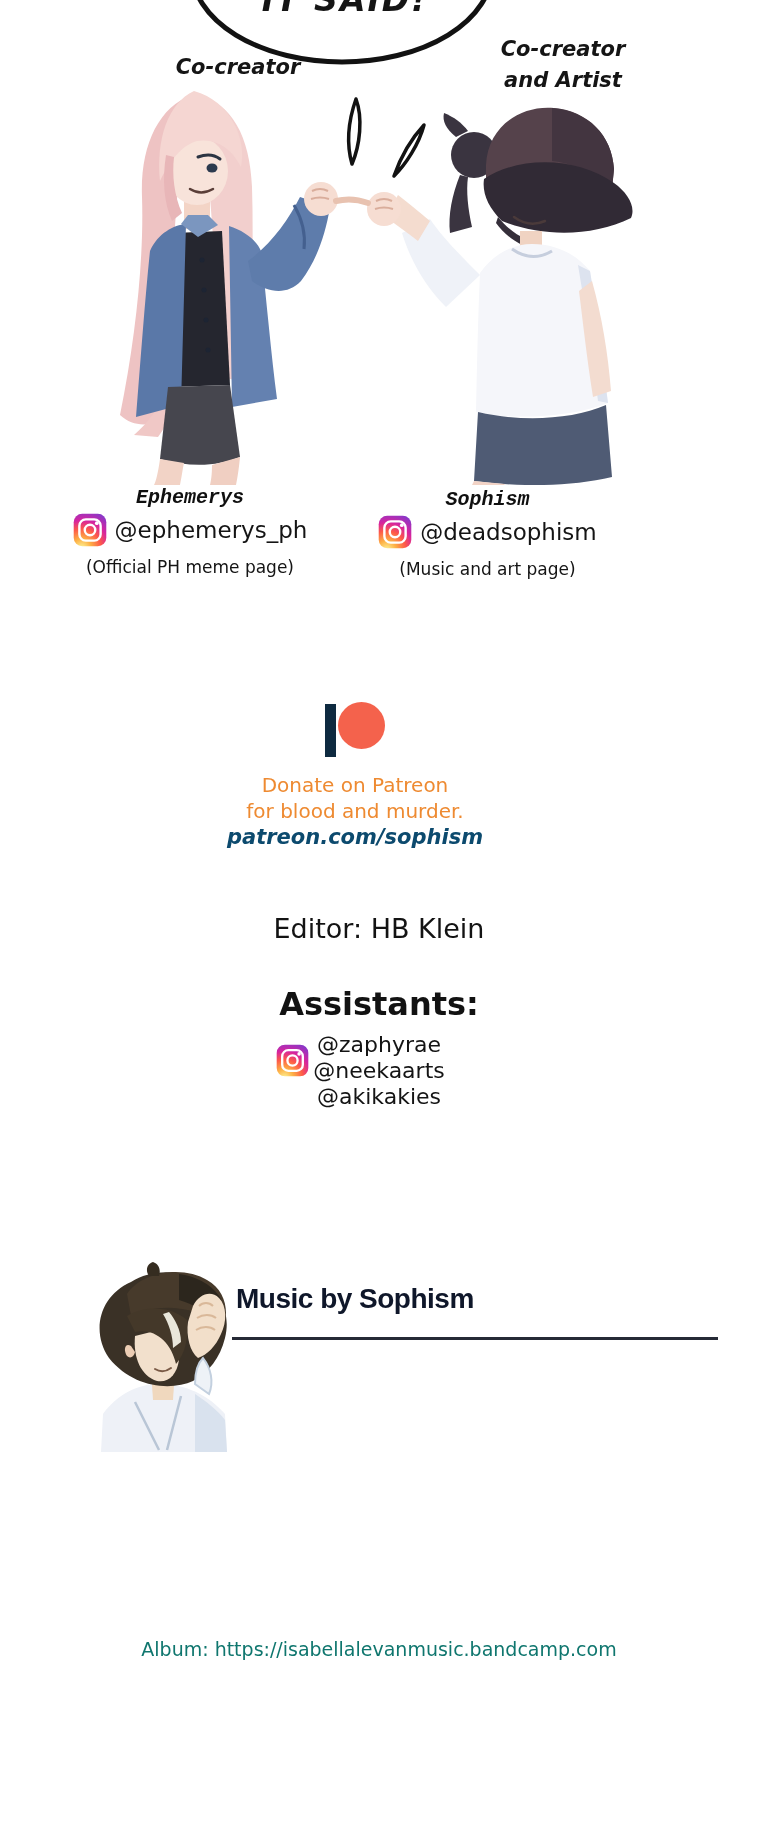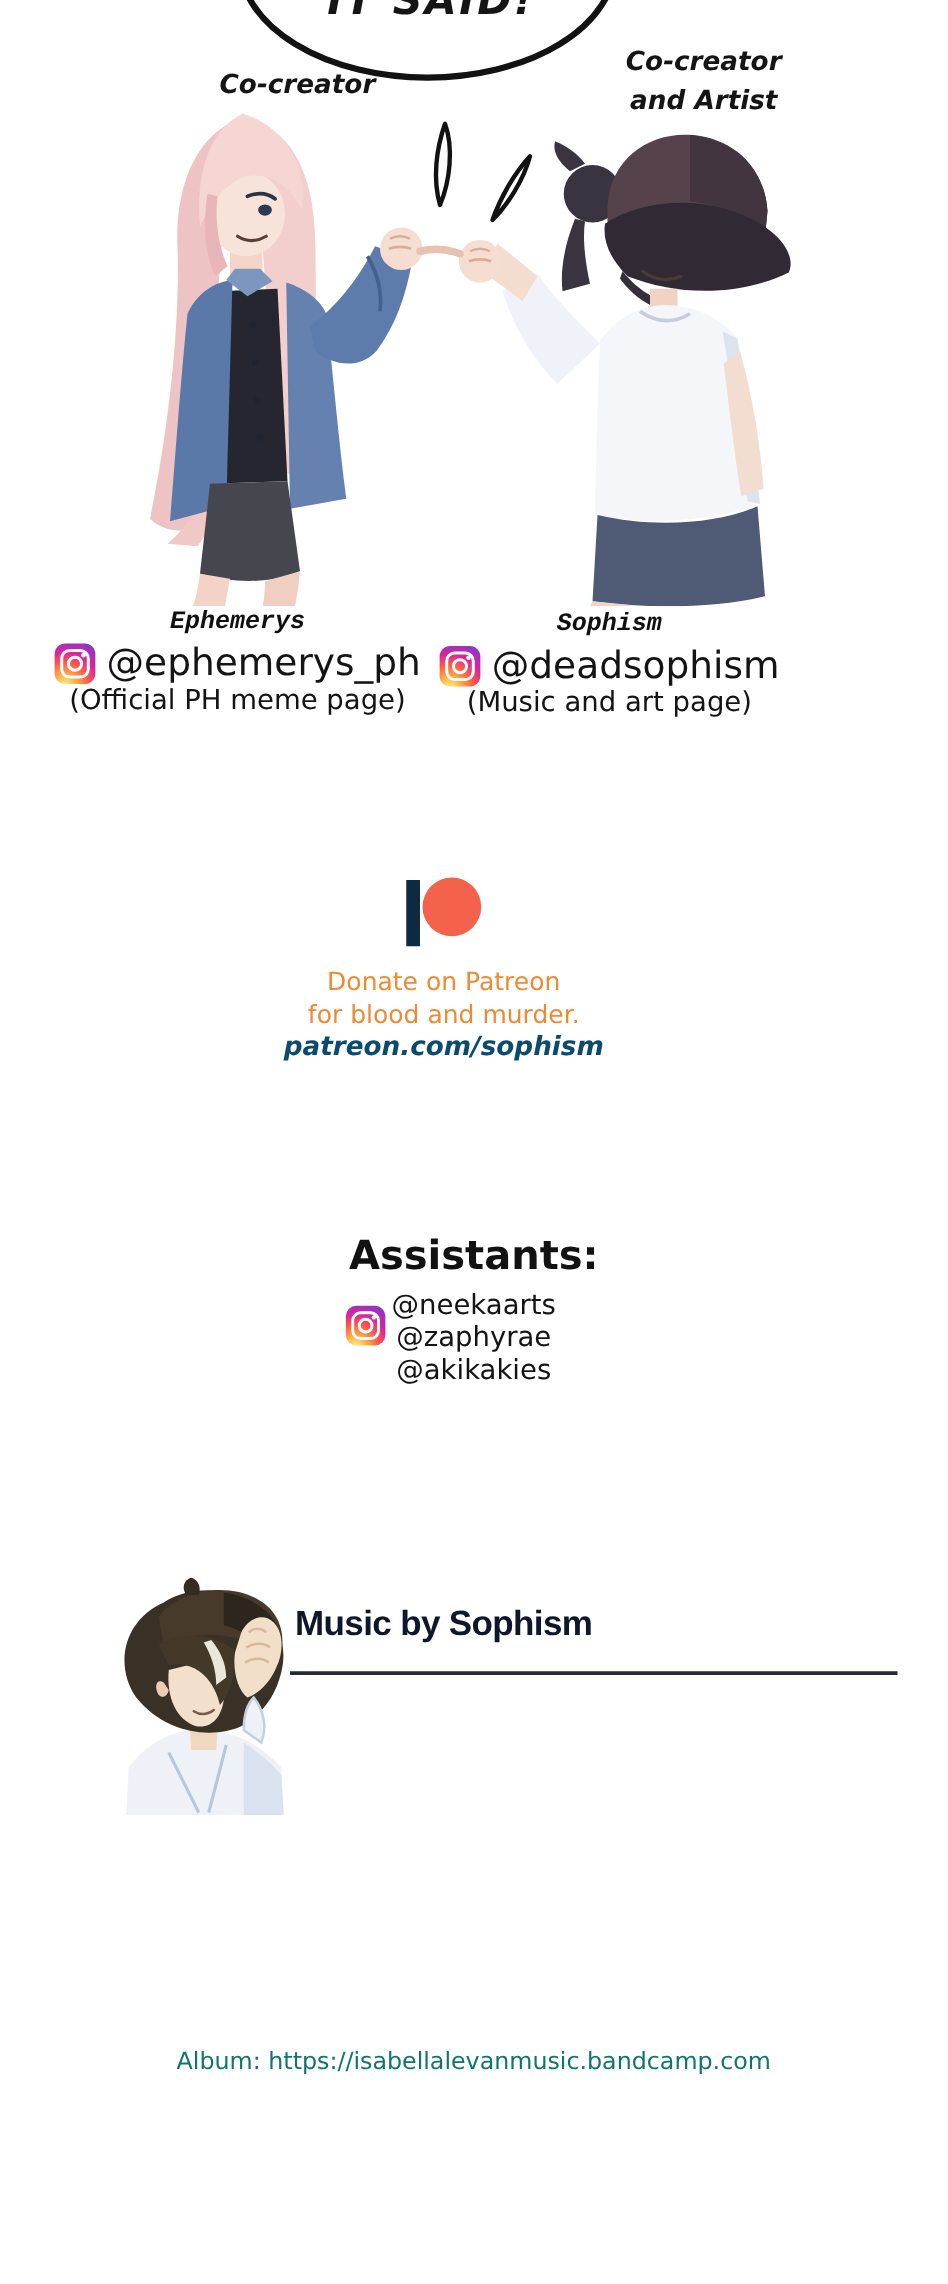--- a/index.html
+++ b/index.html
@@ -21,22 +21,22 @@
   }
 
   
   .role { font-size:21px; font-weight:bold; font-style:italic; color:#151515; }
   .role-left  { left:138px; top:55px;  width:200px; }
   .role-right { left:463px; top:34px;  width:200px; line-height:31px; }
 
   
   .creator-name { font-size:20px; font-weight:bold; font-style:italic; color:#101010;font-family:Liberation Mono, monospace; }
   .handle-row { display:flex; align-items:center; justify-content:center; gap:8px; margin-top:4px; }
-  .handle-text { font-size:30px; color:#141414;text-align:center; }
-  .creator-desc { font-size:22px; color:#141414; margin-top:0; }
+  .handle-text { font-size:23px; color:#141414;text-align:center; }
+  .creator-desc { font-size:17px; color:#141414; margin-top:10px; }
   .creator-left  { left:38px;  top:486px; width:304px; }
   .creator-right { left:345px; top:488px; width:285px; }
 
   .ig-icon { width:34px; height:34px; display:inline-block; flex:0 0 auto; }
 
   
   .patreon-block { left:0; top:702px; width:710px; }
   .patreon-icon { position:relative; width:60px; height:56px; display:inline-block; }
   .patreon-bar { position:absolute; left:0; top:2px; width:11px; height:53px; background:#0e2a40; }
   .patreon-circle { position:absolute; left:13px; top:0; width:47px; height:47px; border-radius:50%; background:#f4624c; }
@@ -200,26 +200,27 @@
       <span class="patreon-bar"></span>
       <span class="patreon-circle"></span>
     </span>
     <div class="patreon-lines">
       <div>Donate on Patreon</div>
       <div>for blood and murder.</div>
       <div class="patreon-url">patreon.com/sophism</div>
     </div>
   </div>
 
+  <div class="abs editor-line center">Editor: HB Klein</div>
 
   <div class="abs assistants-block center">
     <div class="assistants-title">Assistants:</div>
     <div class="assistants-handles">
+      <div>@zaphyrae</div>
       <div>@neekaarts</div>
-      <div>@zaphyrae</div>
       <div>@akikakies</div>
     </div>
     <svg class="assistants-ig" viewBox="0 0 48 48">
       <defs>
         <radialGradient id="ig-c" cx="0.25" cy="1.05" r="1.3">
           <stop offset="0" stop-color="#fdf497"></stop>
             <stop offset="0.22" stop-color="#fdb045"></stop>
           <stop offset="0.45" stop-color="#fd5949"></stop>
             <stop offset="0.65" stop-color="#d6249f"></stop>
           <stop offset="0.95" stop-color="#7a3bd0"></stop>

